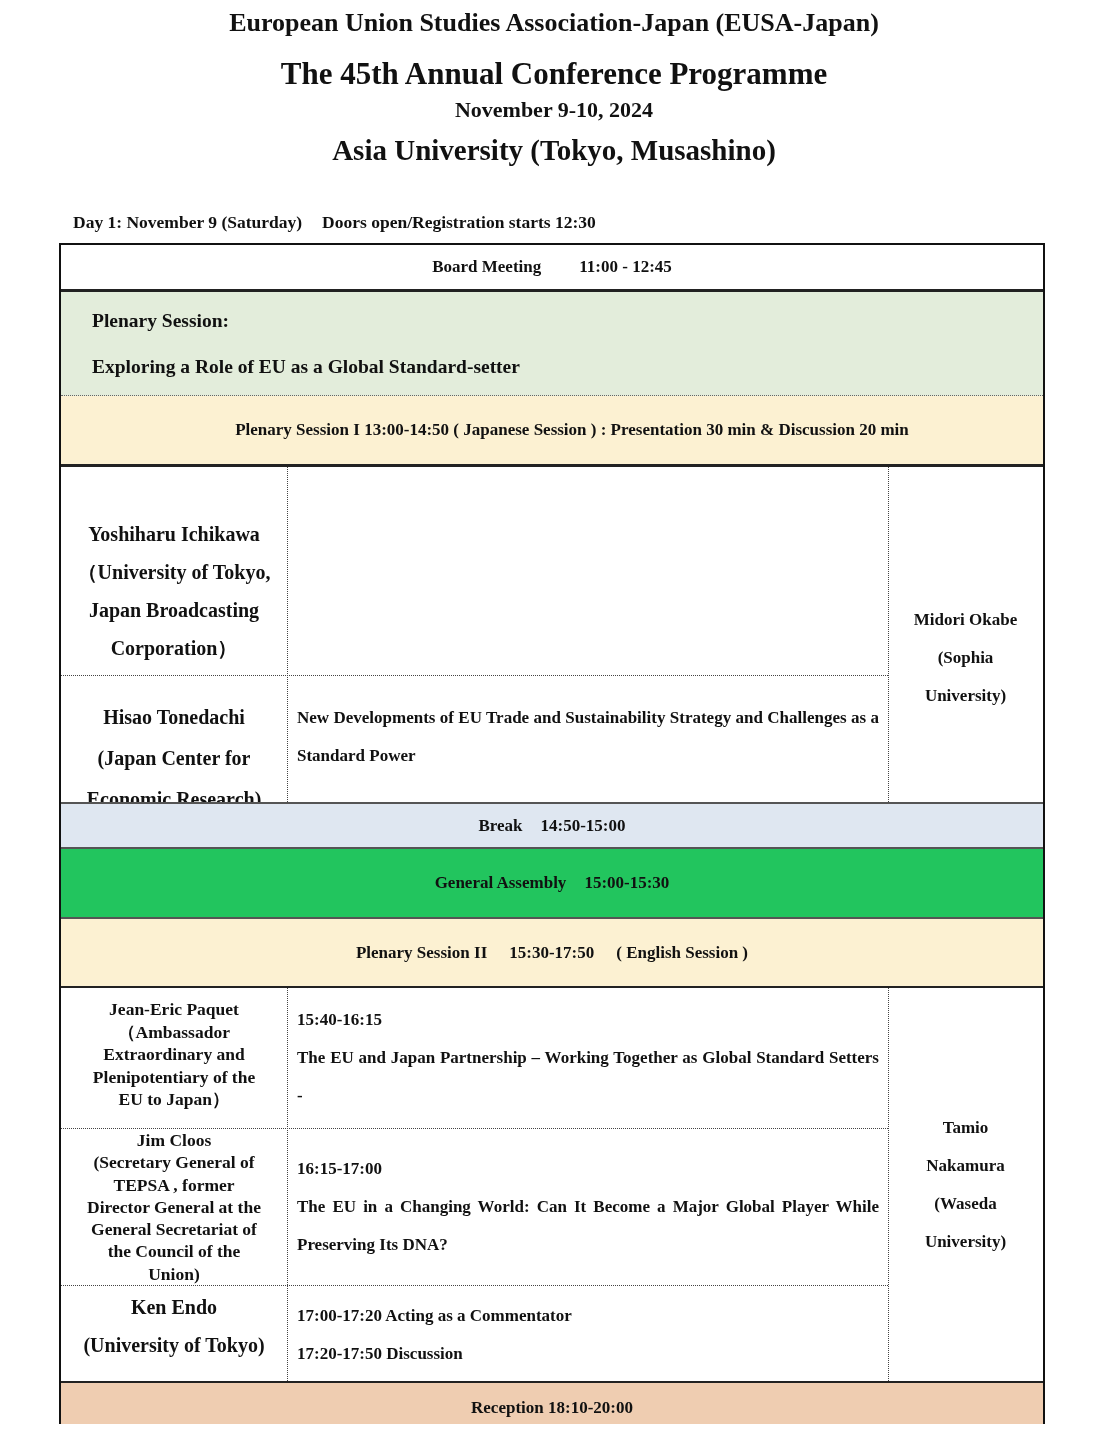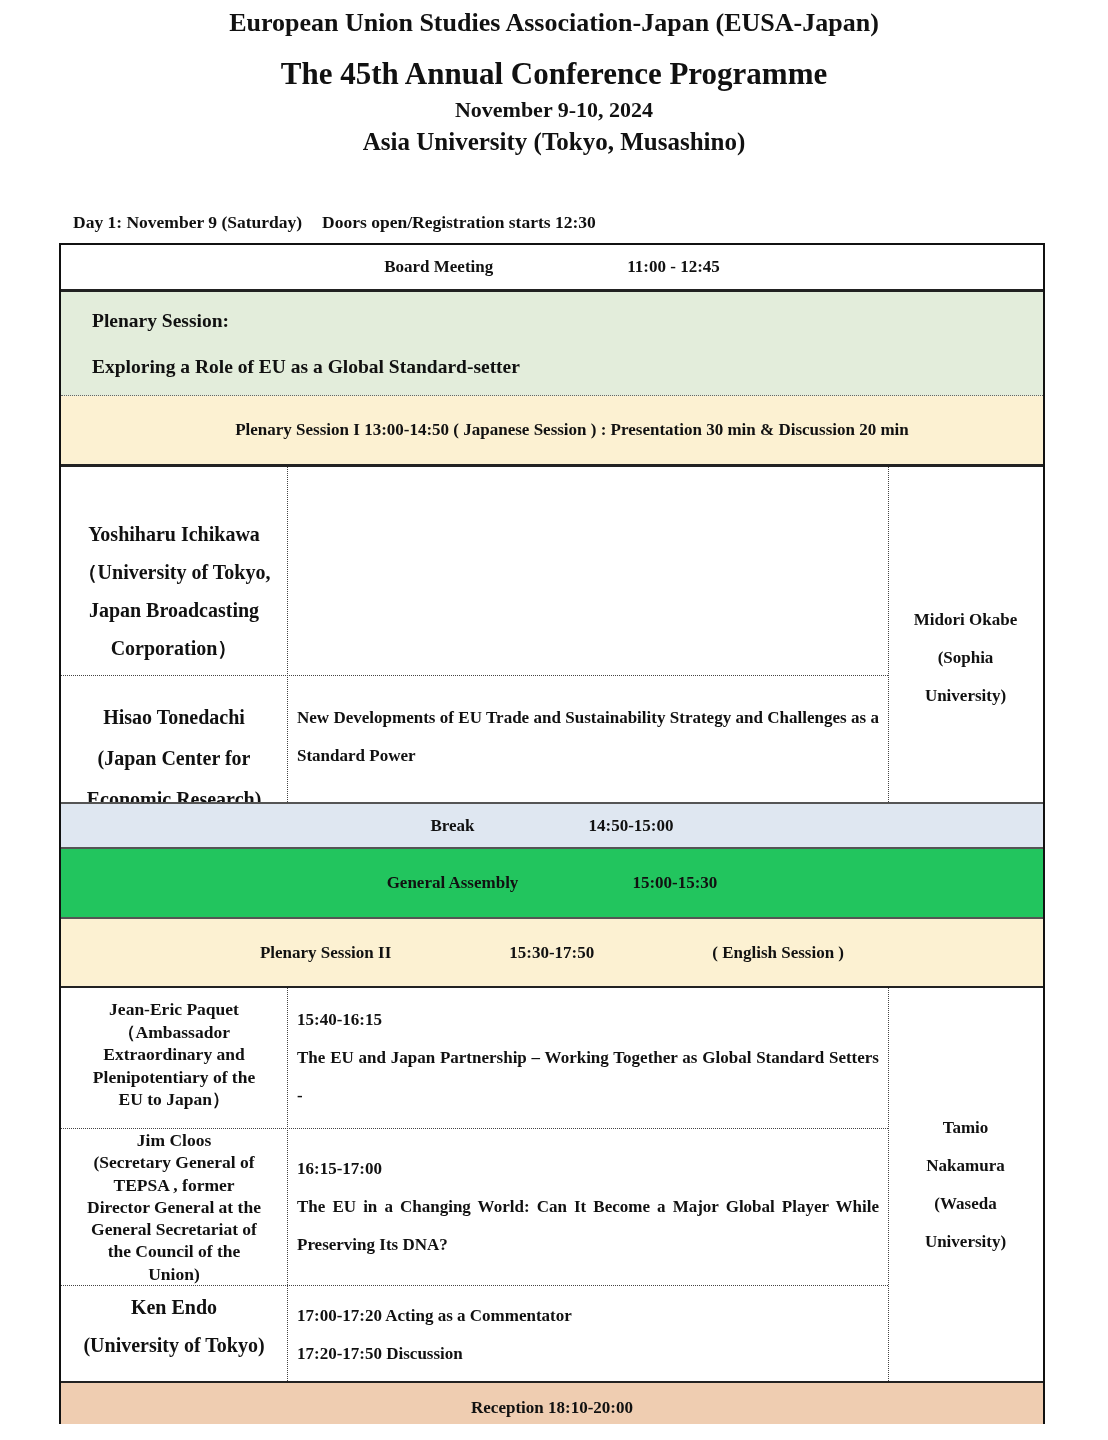--- a/index.html
+++ b/index.html
@@ -4,30 +4,30 @@
 <style>
   html, body { margin: 0; padding: 0; background: #ffffff; }
   body {
     width: 1108px; height: 1440px; position: relative; overflow: hidden;
     font-family: "Liberation Serif", "DejaVu Serif", serif; color: #111;
   }
   .hdr { position: absolute; left: 0; width: 1108px; text-align: center; font-weight: bold; }
   .h1 { top: 8px; font-size: 26px; }
   .h2 { top: 56px; font-size: 31px; }
   .h3 { top: 97px; font-size: 22px; }
-  .h4 { top: 128px; font-size: 25px; }
+  .h4 { top: 134px; font-size: 29px; }
   .day { position: absolute; left: 73px; top: 212px; font-size: 17.5px; font-weight: bold; }
   .day .gap { display: inline-block; width: 20px; }
 
   .tbl {
     position: absolute; left: 59px; top: 243px; width: 986px; height: 1181px;
     border: 2px solid #111; box-sizing: border-box;
   }
   .row { position: absolute; left: 0; width: 982px; box-sizing: border-box; }
-  .center { display: flex; align-items: center; justify-content: center; font-weight: bold; font-size: 17px; gap: 48px; }
+  .center { display: flex; align-items: center; justify-content: center; font-weight: bold; font-size: 17px; }
 
   .r-board { top: 0; height: 47px; background: #fff; border-bottom: 3px solid #222; }
   .r-board .sp { display: inline-block; width: 38px; }
   .r-plen { top: 47px; height: 104px; background: #e3eddb; border-bottom: 1px dotted #666; }
   .r-plen .t { position: absolute; left: 31px; font-weight: bold; font-size: 19.5px; }
   .r-plen .t1 { top: 18px; }
   .r-plen .t2 { top: 64px; }
   .r-ps1 { top: 151px; height: 71px; background: #fcf1d2; border-bottom: 3px solid #222; padding-left: 40px; }
   .r-colhead { top: 222px; height: 41px; background: #dcd9c6; border-bottom: 2px solid #555; }
   .colh { position: absolute; top: 0; height: 39px; display: flex; align-items: center; justify-content: center; font-weight: bold; font-size: 17.5px; }

